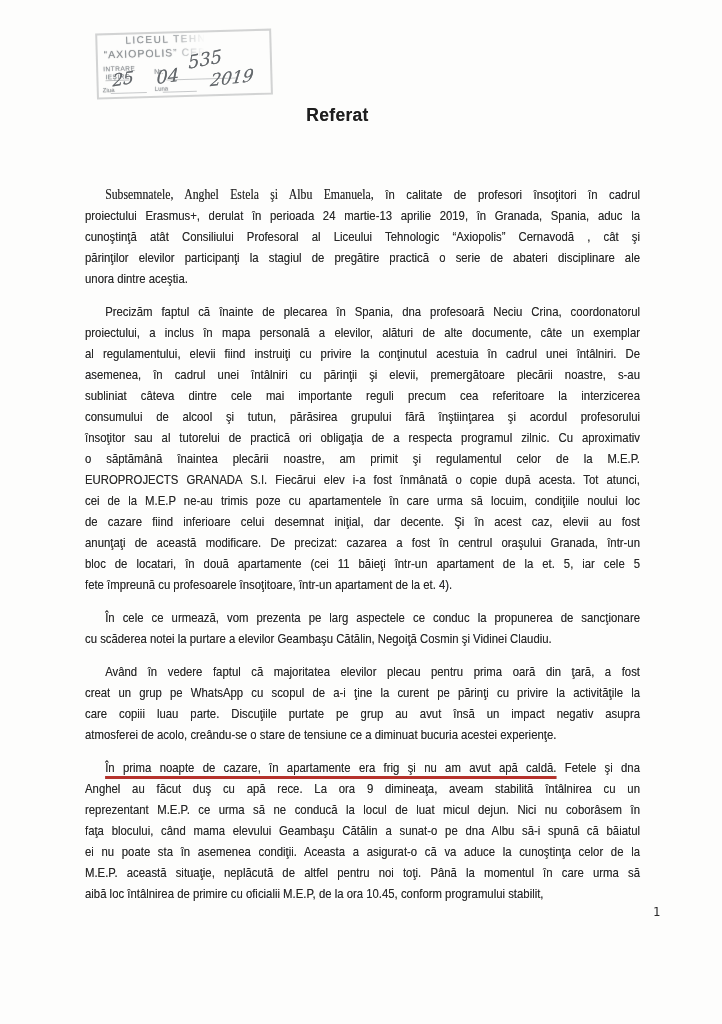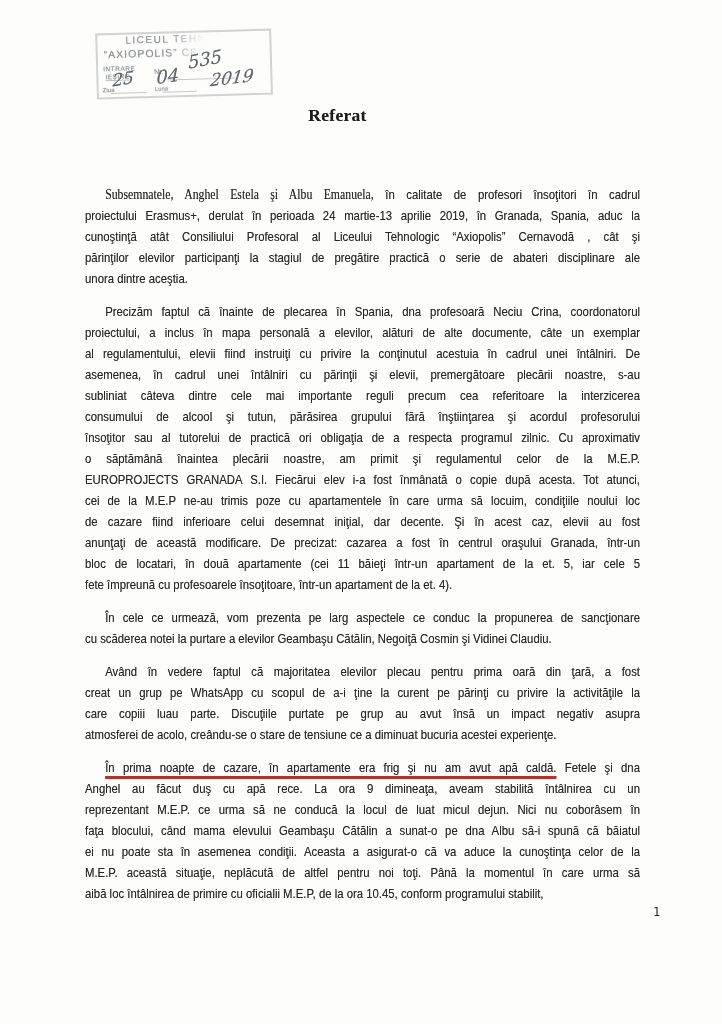--- a/index.html
+++ b/index.html
@@ -46,21 +46,21 @@
   }
   .hand-nr   { left:92px; top:22px; font-size:18px; transform:rotate(-9deg) skewX(-8deg); }
   .hand-day  { left:16px; top:40px; font-size:17px; transform:rotate(-7deg) skewX(-10deg); }
   .hand-month{ left:60px; top:38px; font-size:18px; transform:rotate(-6deg) skewX(-8deg); }
   .hand-year { left:114px; top:42px; font-size:17px; transform:rotate(-5deg) skewX(-14deg); }
 
   
   .doc { position:absolute; left:85px; top:105px; width:555px; }
   .title {
     position:relative; left:-25px; text-align:center;
-    font-family:Liberation Serif, serif; font-weight:bold;
+    font-family:Liberation Sans, sans-serif; font-weight:bold;
     font-size:17.5px; letter-spacing:.3px; color:#1e1e1e;
     text-shadow:0 0 .5px rgba(30,30,30,.6);
   }
   .body-text {
     margin-top:58px; width:660px;
     transform:scaleX(0.8409); transform-origin:0 0;
   }
   .para { margin:0 0 12px 0; }
   .ln {
     font-size:13.5px; line-height:21px; letter-spacing:0;

